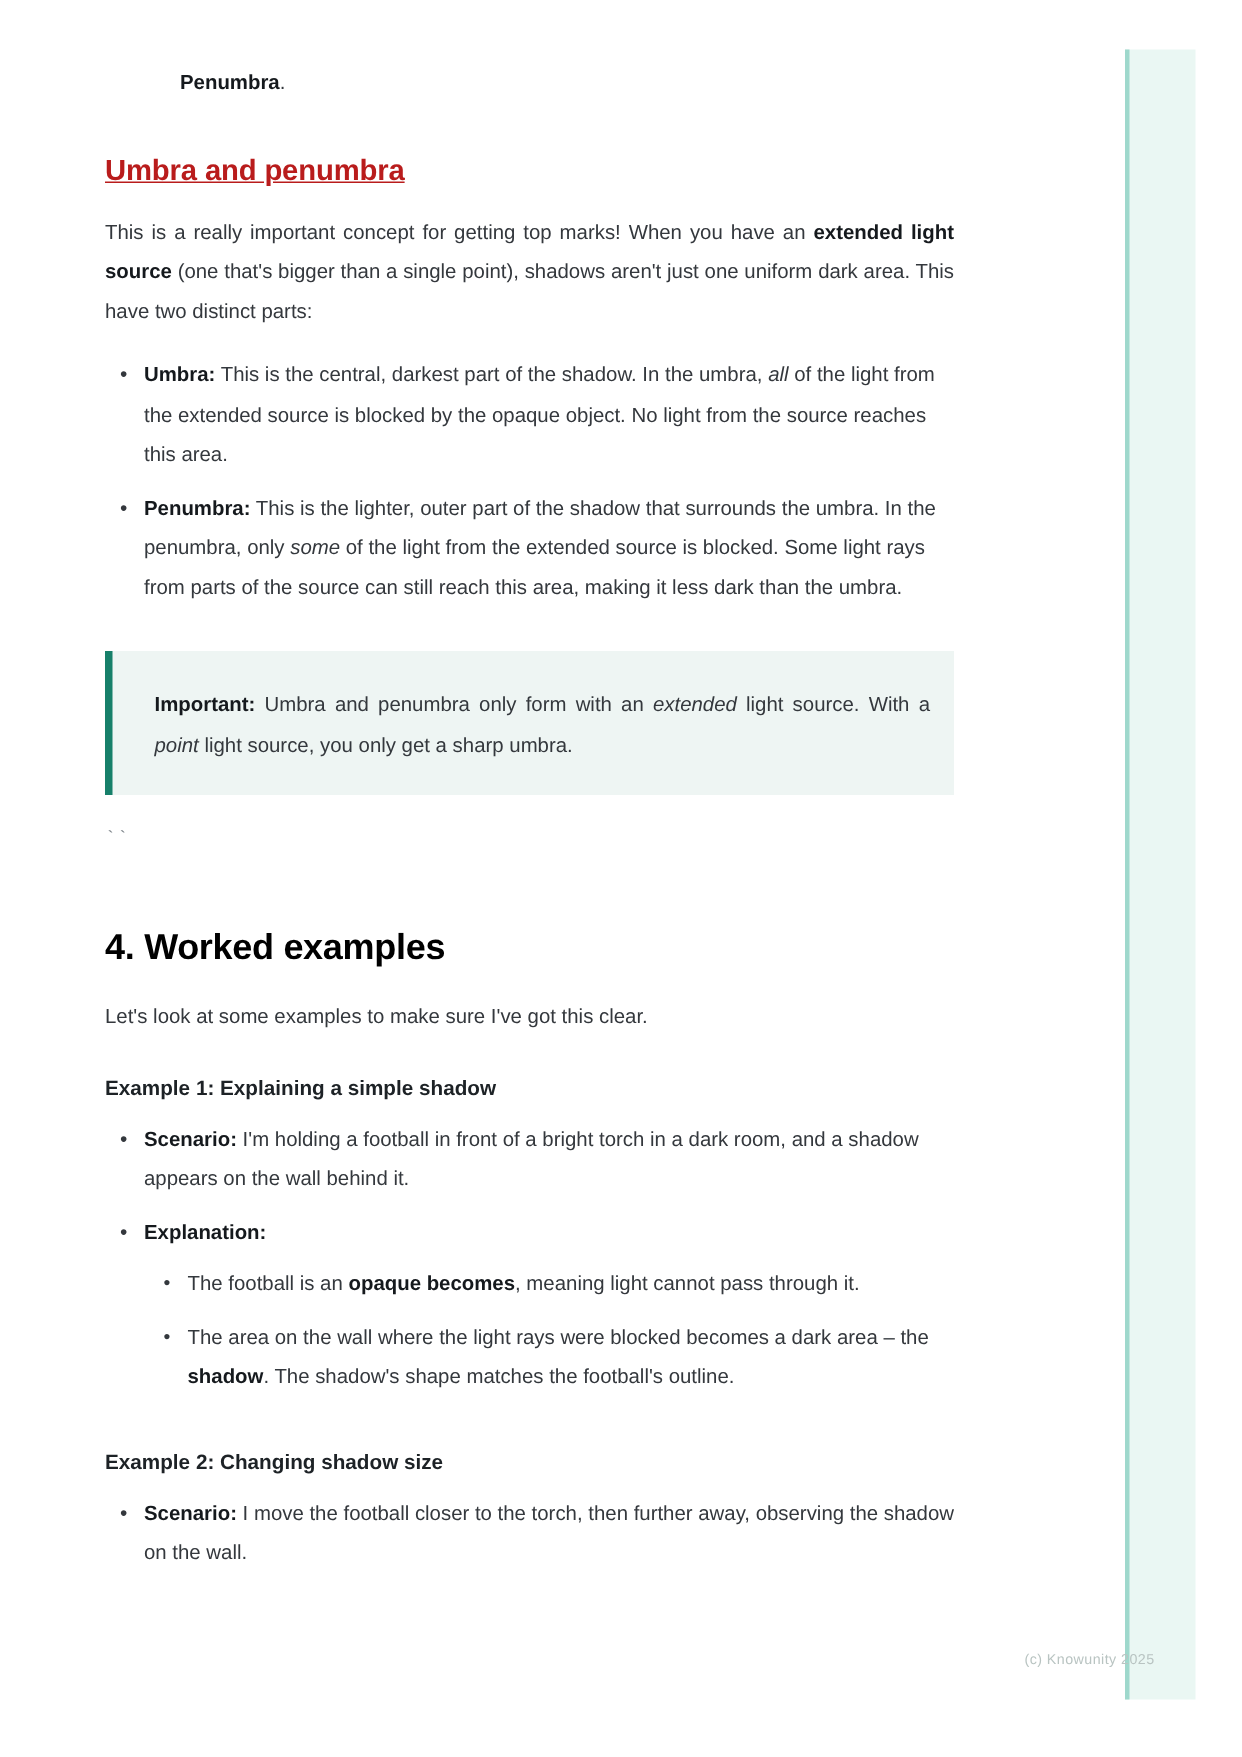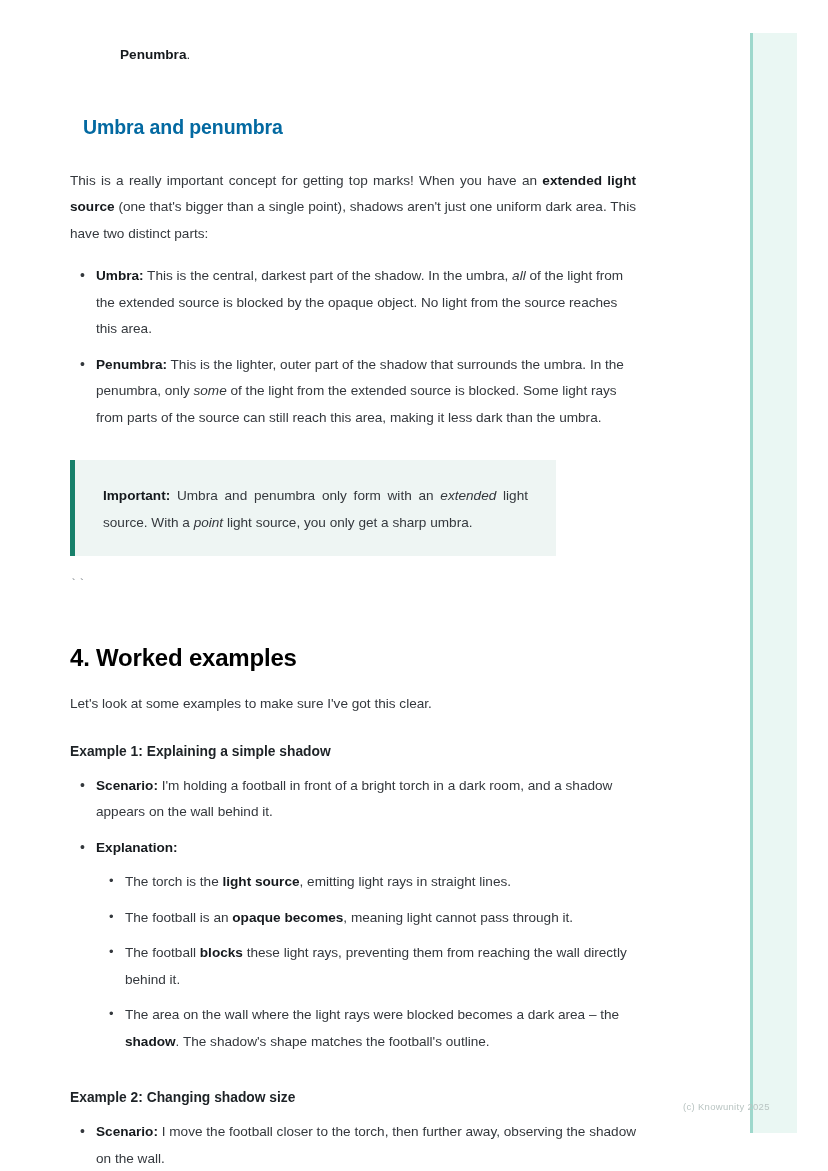--- a/index.html
+++ b/index.html
@@ -64,25 +64,26 @@
     padding-top: 42px;
     padding-left: 50px;
     font-size: 13.6px;
     line-height: 26.5px;
     color: #34383d;
   }
 
   h2.section-head {
     font-size: 19.5px;
     font-weight: bold;
-    color: #0369a1;
-    margin: 13px;
+    color: #b91c1c;
+    margin: 0;
     padding-top: 34px;
     padding-bottom: 16px;
     letter-spacing: -.1px;
+    text-decoration: underline;
   }
 
   h1.big-head {
     font-size: 24px;
     font-weight: bold;
     color: #000000;
     margin: 0;
     padding-top: 52px;
     padding-bottom: 19px;
     letter-spacing: -.2px;
@@ -135,24 +136,24 @@
     font-size: 13px;
   }
   .spacer-16 { height: 16px; }
 
   b, strong { font-weight: bold; color: #15191d; }
   i, em { font-style: italic; }
 
   
   #callout {
     margin-top: 29px;
-    width: 486px;
+    width: 566px;
     background: #eef5f3;
     border-left: 5px solid #17806a;
-    padding: 22px 28px 20px 28px;
+    padding: 22px 16px 20px 28px;
   }
   #callout p {
     margin: 0;
     font-size: 13.6px;
     line-height: 27px;
     color: #34383d;
     text-align: justify;
   }
 
   
@@ -195,23 +196,21 @@
   <h1 class="big-head">4. Worked examples</h1>
 
   <p class="body">Let's look at some examples to make sure I've got this clear.</p>
 
   <h3 class="example-head">Example 1: Explaining a simple shadow</h3>
 
   <ul class="lvl1">
     <li><b>Scenario:</b><span> I'm holding a football in front of a bright torch in a dark room, and a shadow appears on the wall behind it.</span></li>
     <li><b>Explanation:</b>
       <ul class="lvl2">
-        <li><span>The torch is the </span><b>light source</b><span>, emitting light rays in straight lines.</span></li>
         <li><span>The football is an </span><b>opaque becomes</b><span>, meaning light cannot pass through it.</span></li>
-        <li><span>The football </span><b>blocks</b><span> these light rays, preventing them from reaching the wall directly behind it.</span></li>
         <li><span>The area on the wall where the light rays were blocked becomes a dark area – the </span><b>shadow</b><span>. The shadow's shape matches the football's outline.</span></li>
       </ul>
     </li>
   </ul>
 
   <h3 class="example-head">Example 2: Changing shadow size</h3>
 
   <ul class="lvl1">
     <li><b>Scenario:</b><span> I move the football closer to the torch, then further away, observing the shadow on the wall.</span></li>
   </ul>

